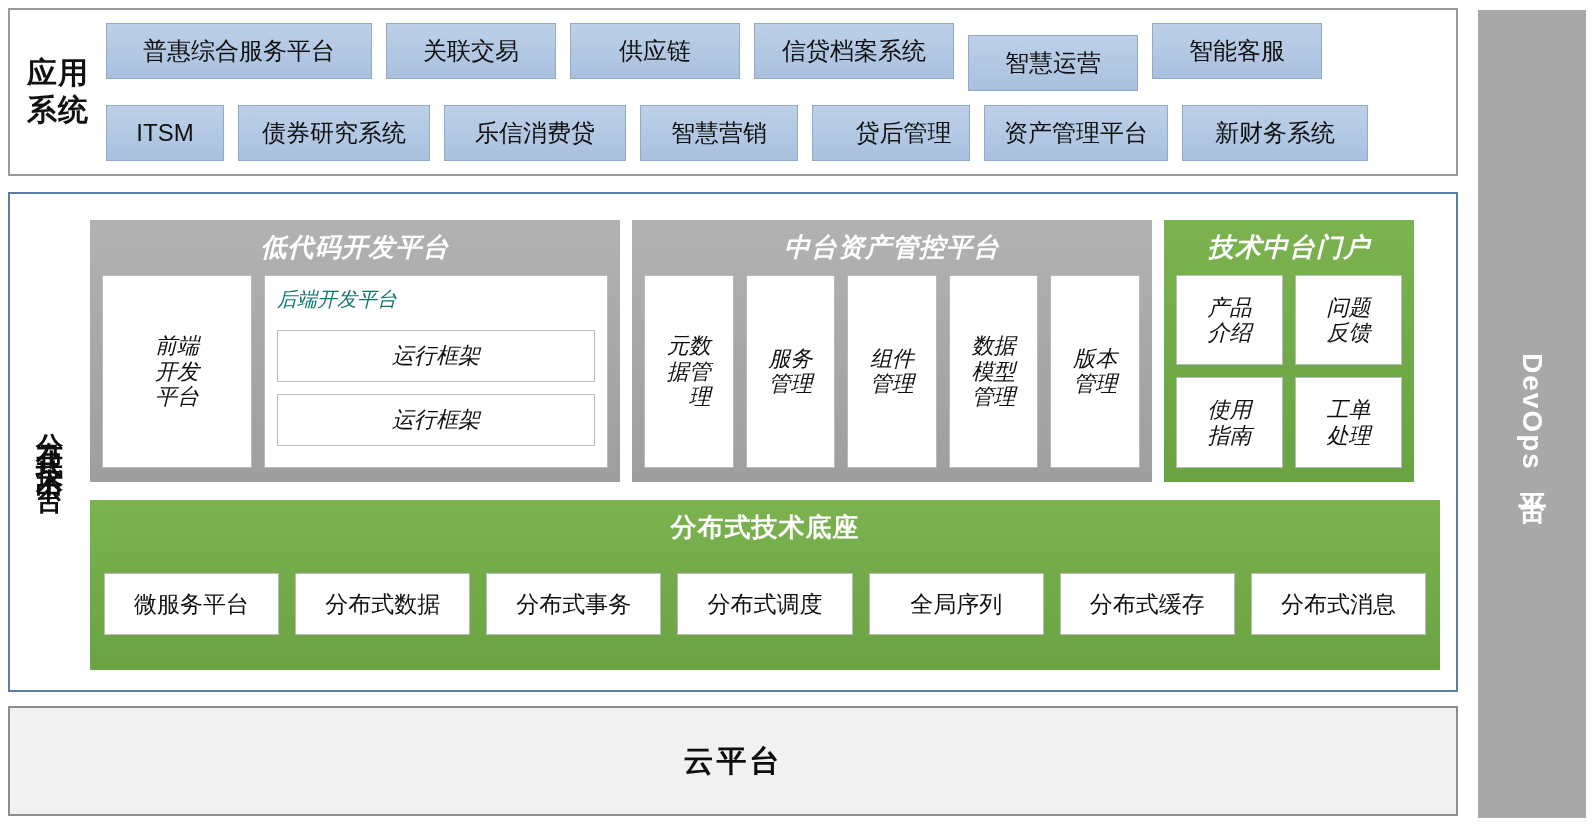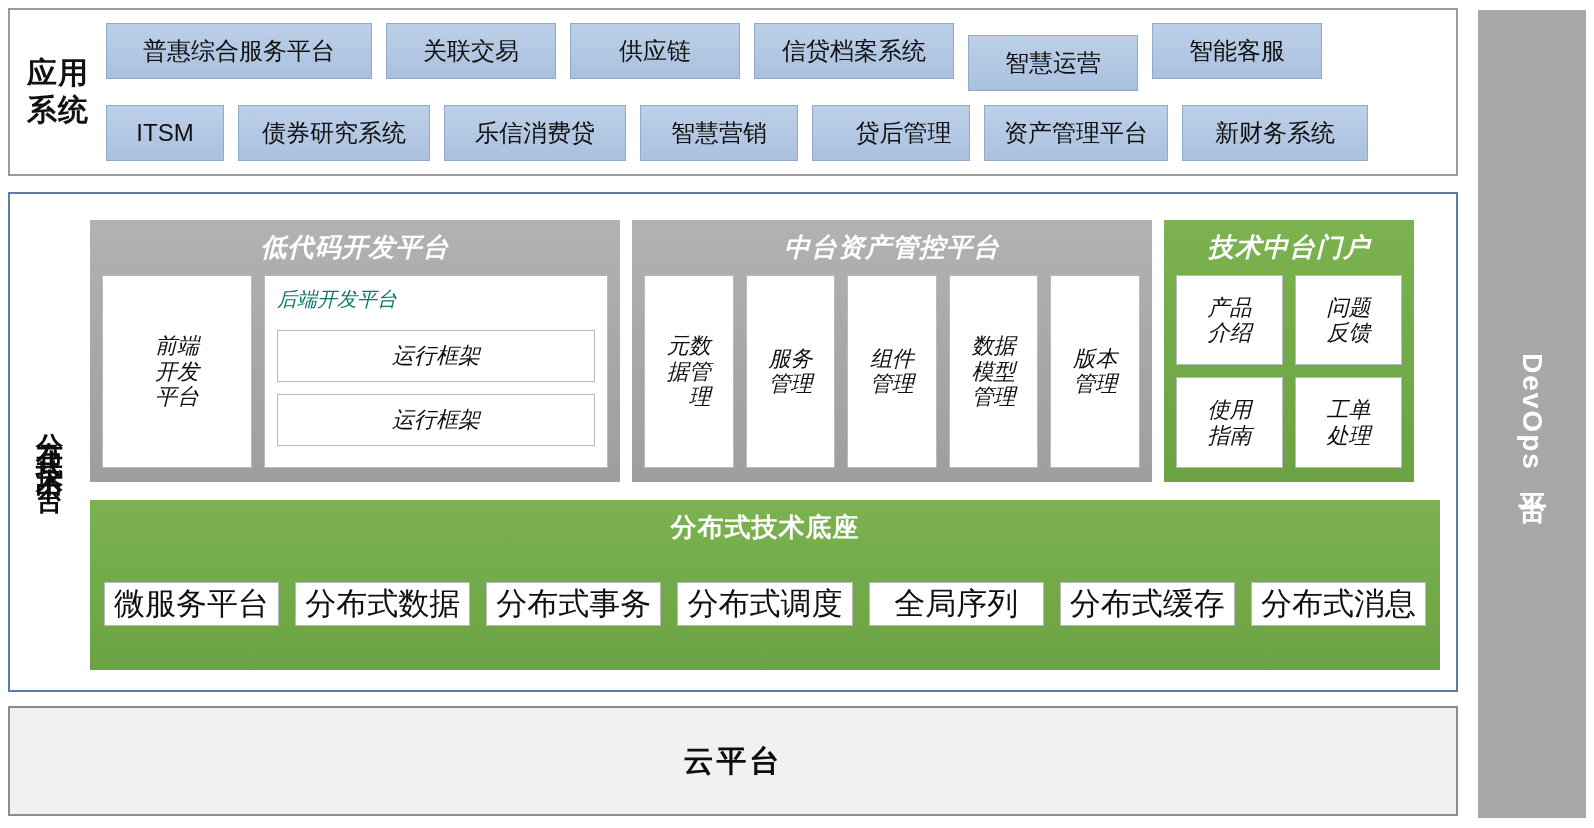--- a/index.html
+++ b/index.html
@@ -102,21 +102,21 @@
   .portal-grid { flex: 1; display: grid; grid-template-columns: 1fr 1fr; grid-template-rows: 1fr 1fr; gap: 12px; }
 
   
   .base-card {
     background: linear-gradient(180deg,#7cb350 0%, #6ba243 100%);
     height: 176px;
     display: flex; flex-direction: column;
     padding: 10px 14px 16px 14px;
   }
   .base-row { flex: 1; display: flex; gap: 16px; align-items: center; }
-  .base-row .wbox { flex: 1; height: 44px; font-size: 31px; }
+  .base-row .wbox { flex: 1; height: 62px; font-size: 23px; }
 
   
   .cloud-panel {
     position: absolute; left: 8px; top: 706px;
     width: 1450px; height: 110px;
     border: 2px solid #8d8d8d;
     background: #f1f1f1;
     display: flex; align-items: center; justify-content: center;
     font-size: 30px; font-weight: bold; color: #0d0d0d;
     letter-spacing: 3px;

